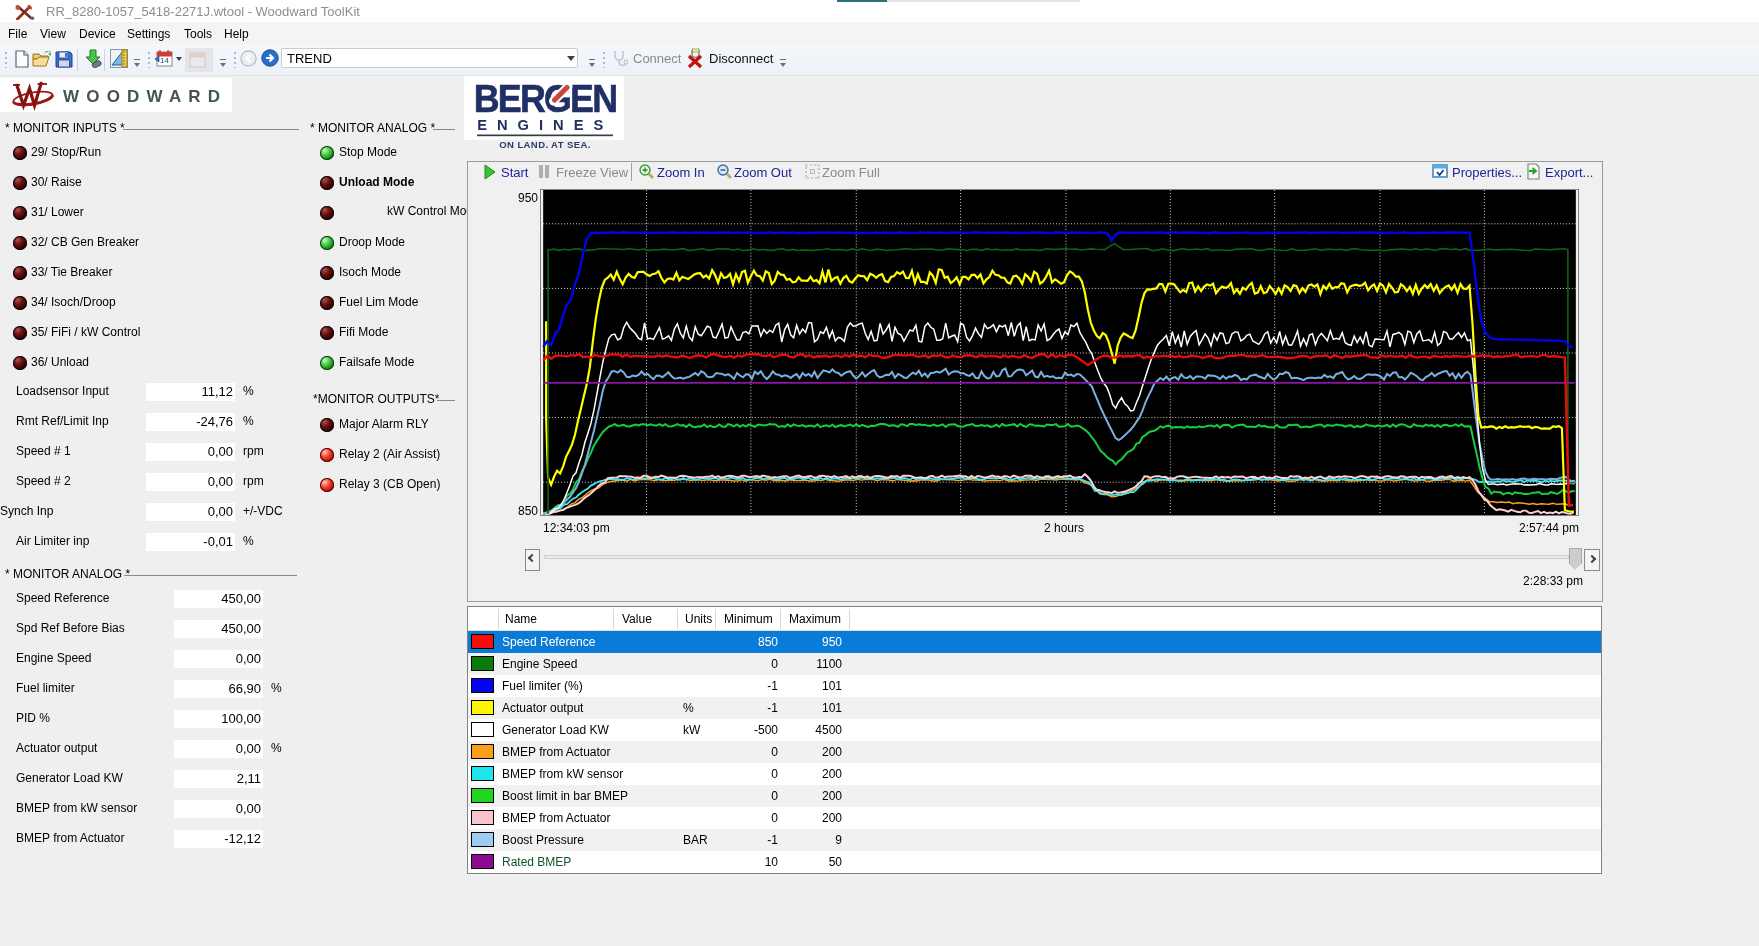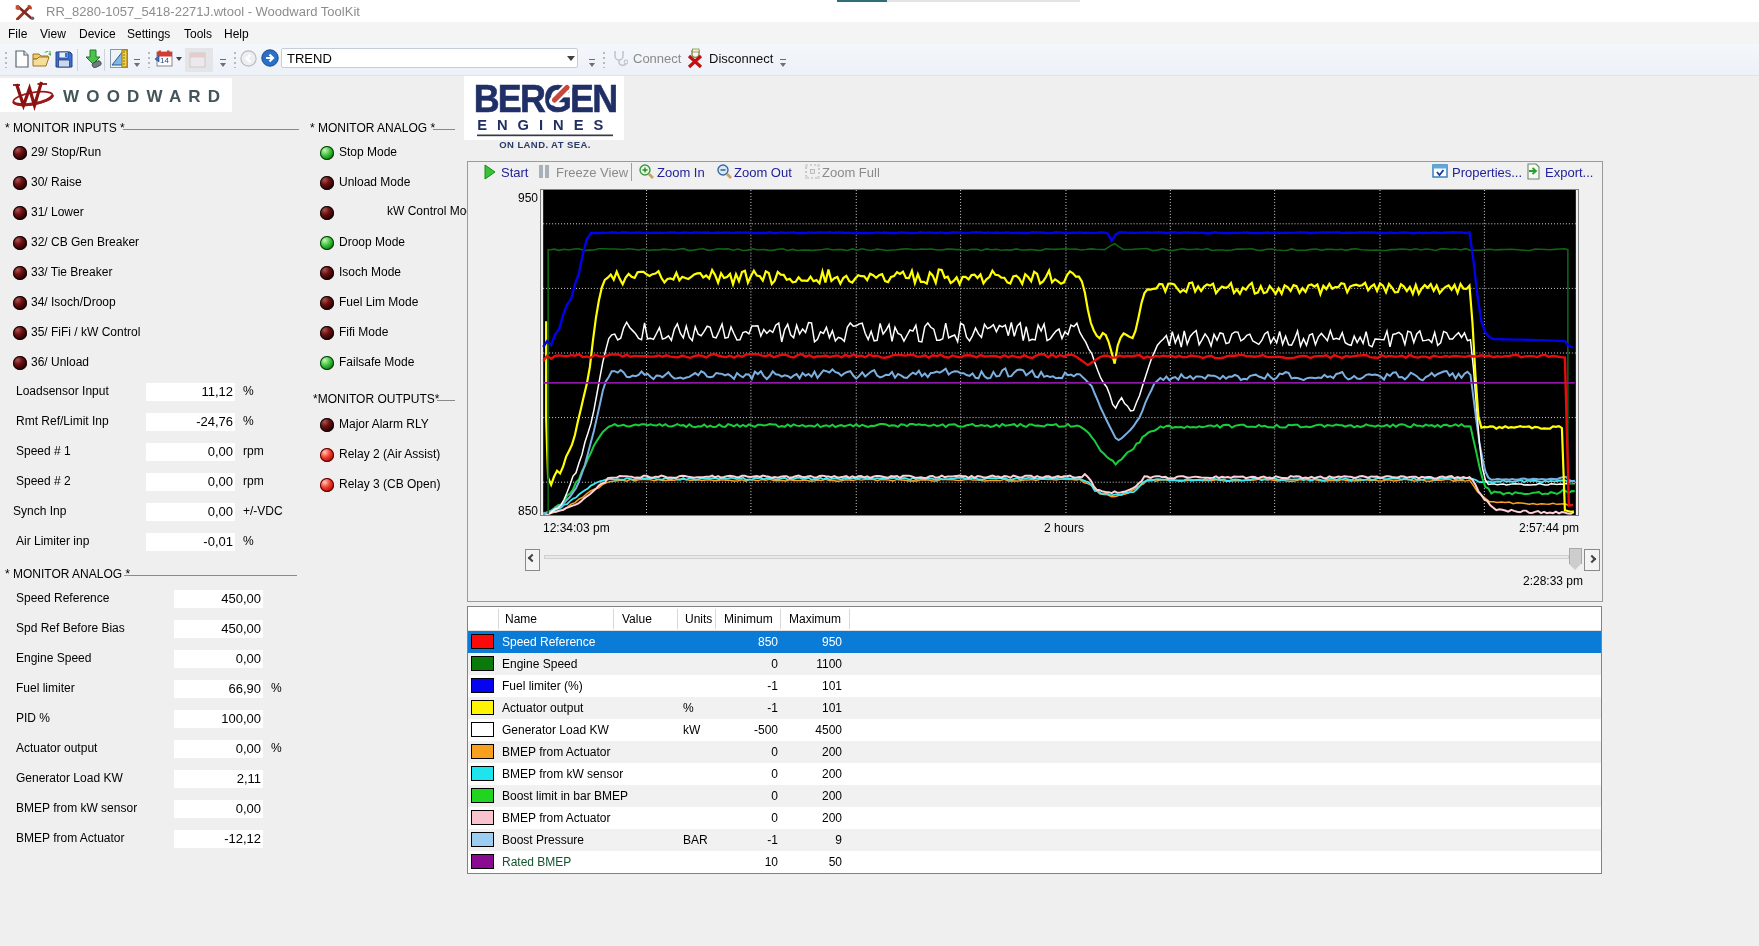--- a/index.html
+++ b/index.html
@@ -175,21 +175,21 @@
 <div class="unit" style="left:243px;top:384px;">%</div>
 <div class="lbl" style="left:16px;top:414px;">Rmt Ref/Limit Inp</div>
 <div class="fld" style="left:146px;top:413px;width:89px;">-24,76</div>
 <div class="unit" style="left:243px;top:414px;">%</div>
 <div class="lbl" style="left:16px;top:444px;">Speed # 1</div>
 <div class="fld" style="left:146px;top:443px;width:89px;">0,00</div>
 <div class="unit" style="left:243px;top:444px;">rpm</div>
 <div class="lbl" style="left:16px;top:474px;">Speed # 2</div>
 <div class="fld" style="left:146px;top:473px;width:89px;">0,00</div>
 <div class="unit" style="left:243px;top:474px;">rpm</div>
-<div class="lbl" style="left:13px;top:504px;">Synch Inp</div>
+<div class="lbl" style="left:0;top:504px;">Synch Inp</div>
 <div class="fld" style="left:146px;top:503px;width:89px;">0,00</div>
 <div class="unit" style="left:243px;top:504px;">+/-VDC</div>
 <div class="lbl" style="left:16px;top:534px;">Air Limiter inp</div>
 <div class="fld" style="left:146px;top:533px;width:89px;">-0,01</div>
 <div class="unit" style="left:243px;top:534px;">%</div>
 <div class="hdr" style="left:5px;top:567px;">* MONITOR ANALOG *</div>
 <div class="hline" style="left:124px;top:575px;width:173px;"></div>
 <div class="lbl" style="left:16px;top:591px;">Speed Reference</div>
 <div class="fld" style="left:174px;top:590px;width:89px;">450,00</div>
 <div class="lbl" style="left:16px;top:621px;">Spd Ref Before Bias</div>
@@ -208,21 +208,21 @@
 <div class="fld" style="left:174px;top:770px;width:89px;">2,11</div>
 <div class="lbl" style="left:16px;top:801px;">BMEP from kW sensor</div>
 <div class="fld" style="left:174px;top:800px;width:89px;">0,00</div>
 <div class="lbl" style="left:16px;top:831px;">BMEP from Actuator</div>
 <div class="fld" style="left:174px;top:830px;width:89px;">-12,12</div>
 <div class="hdr" style="left:310px;top:121px;">* MONITOR ANALOG *</div>
 <div class="hline" style="left:433px;top:129px;width:22px;"></div>
 <span class="led led-green" style="left:320px;top:146px;"></span>
 <div class="lbl" style="left:339px;top:145px;">Stop Mode</div>
 <span class="led led-dark" style="left:320px;top:176px;"></span>
-<div class="lbl" style="left:339px;top:175px;">Unload Mode</div>
+<div class="lbl" style="left:339px;top:175px;font-weight:bold;">Unload Mode</div>
 <span class="led led-dark" style="left:320px;top:206px;"></span>
 <div class="lbl" style="left:339px;top:204px;padding-left:48px;">kW Control Mode</div>
 <span class="led led-green" style="left:320px;top:236px;"></span>
 <div class="lbl" style="left:339px;top:235px;">Droop Mode</div>
 <span class="led led-dark" style="left:320px;top:266px;"></span>
 <div class="lbl" style="left:339px;top:265px;">Isoch Mode</div>
 <span class="led led-dark" style="left:320px;top:296px;"></span>
 <div class="lbl" style="left:339px;top:295px;text-align:center;">Fuel Lim Mode</div>
 <span class="led led-dark" style="left:320px;top:326px;"></span>
 <div class="lbl" style="left:339px;top:325px;">Fifi Mode</div>

